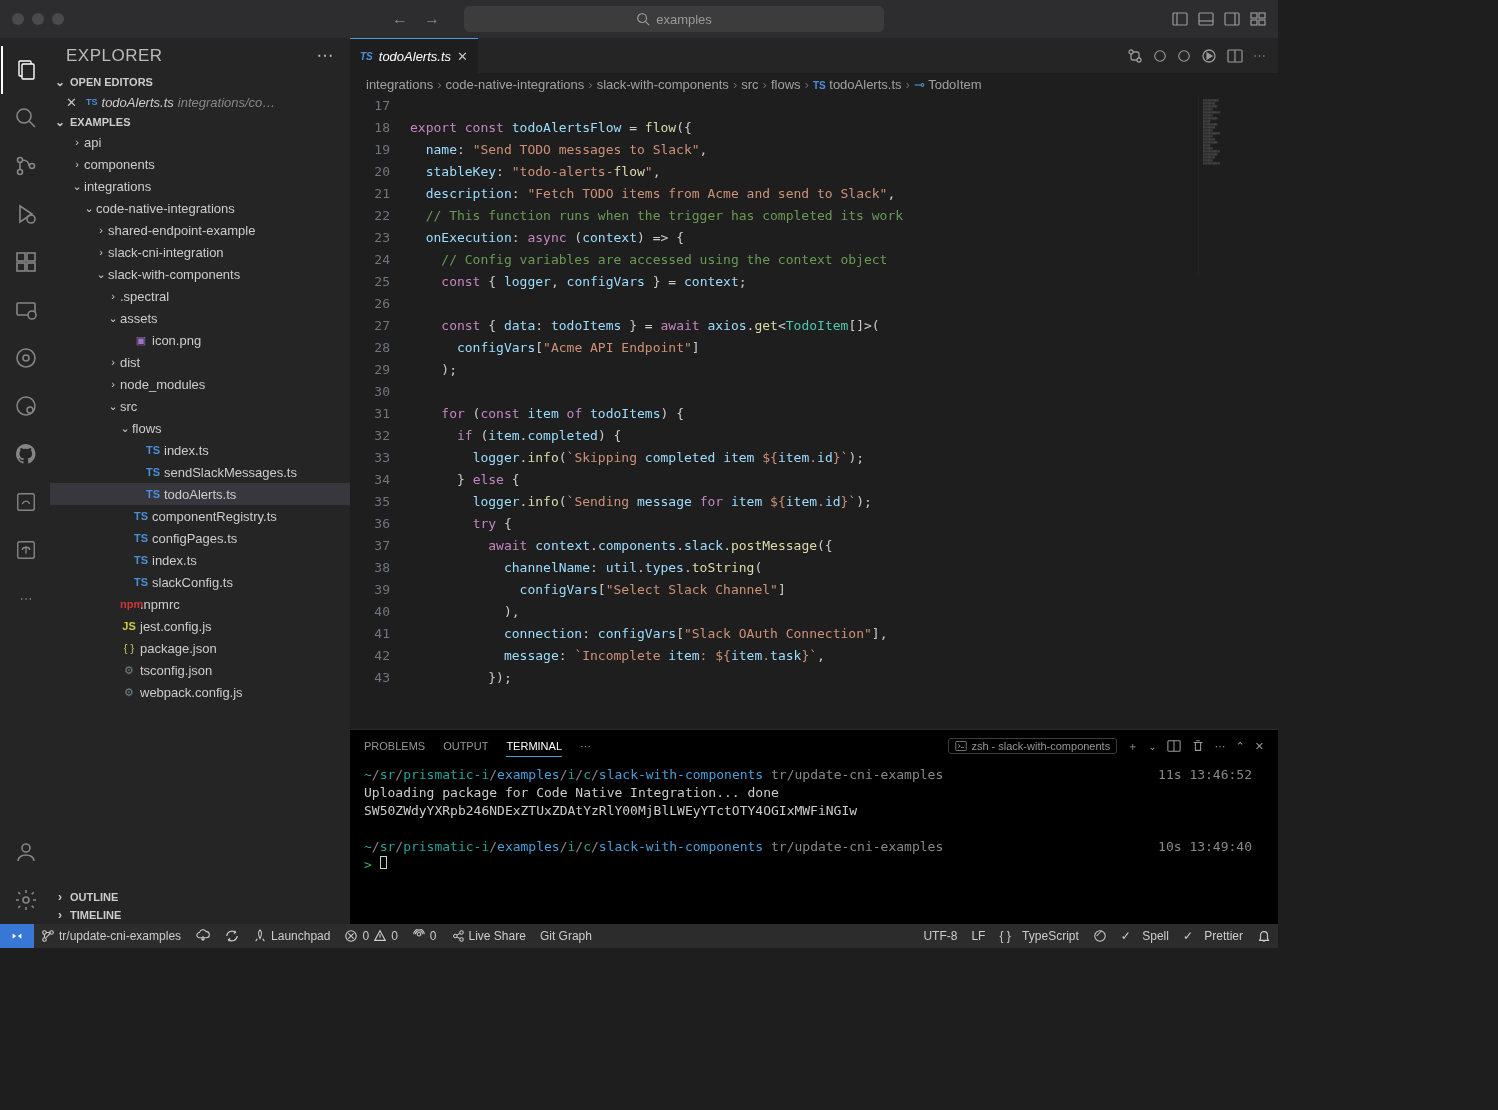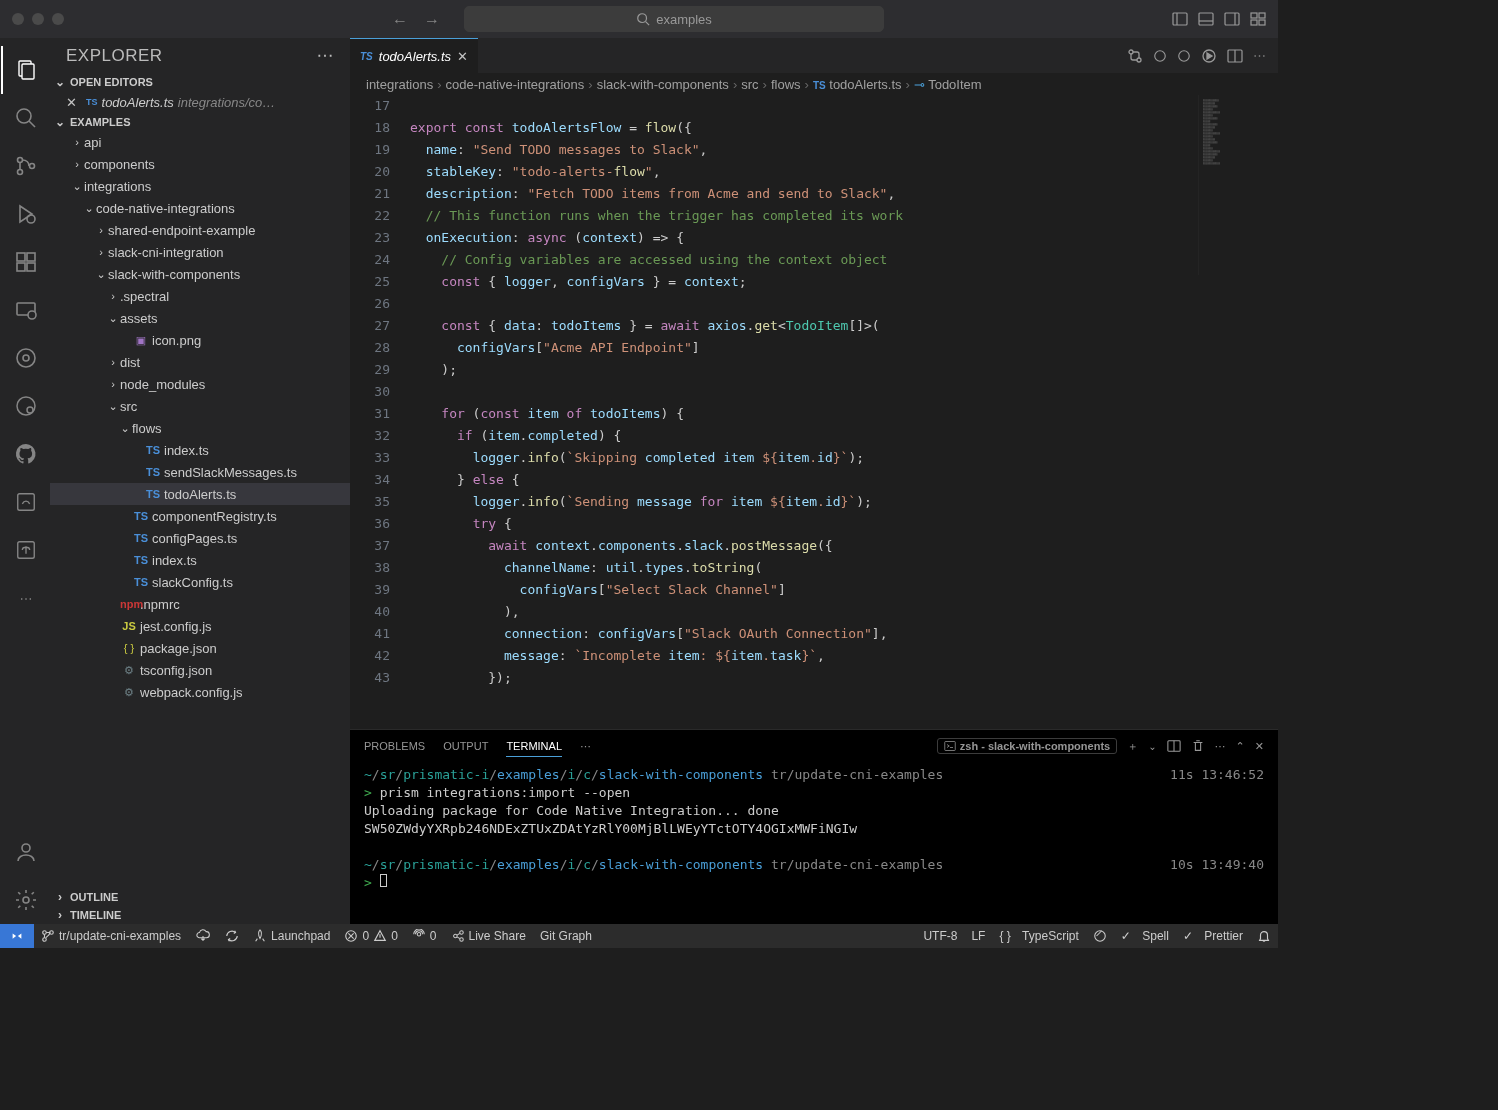--- a/index.html
+++ b/index.html
@@ -209,37 +209,37 @@
   display: flex;
   align-items: center;
   padding: 0 14px;
   gap: 18px;
   font-size: 11px;
   color: #969696;
 }
 .panel-tab { cursor: pointer; padding: 4px 0;}
 .panel-tab.active { color: #fff; border-bottom: 1px solid #4a9fd8; }
 .panel-tabs-right { margin-left: auto; display:flex; align-items:center; gap:10px; }
-.term-label { border:1px solid #3c3c3c; border-radius:3px; padding:1px 6px; display:flex; align-items:center; gap:4px; font-size:11px;font-weight:bold;}
+.term-label { border:1px solid #3c3c3c; border-radius:3px; padding:1px 6px; display:flex; align-items:center; gap:4px; font-size:11px;}
 
 .terminal-body {
   flex: 1;
   padding: 4px 14px;
   font-family: "SF Mono", Menlo, Monaco, monospace;
   font-size: 13px;
   line-height: 18px;
   overflow: hidden;
   position: relative;
 }
 .term-line { white-space: pre; }
 .tc-blue { color: #4a9fd8; }
 .tc-cyan { color: #2aa198; }
 .tc-dim { color: #888; }
 .tc-green { color: #3fa94f; }
-.term-time { position: absolute; right: 14px; color: #888; }
+.term-time { position: absolute; right: 26px; color: #888; }
 
 .statusbar {
   height: 24px;
   background: #2c2c2c;
   display: flex;
   align-items: center;
   font-size: 12px;
   color: #cccccc;
 }
 .status-remote {
@@ -667,21 +667,20 @@
                 <path d="M3 4h10M5 4v9h6V4M6 2h4"></path>
               </svg>
             </span>
           <span>⋯</span>
           <span>⌃</span>
           <span>✕</span>
         </div>
       </div>
       <div class="terminal-body" id="terminal-body">
           <div class="term-line"><span class="tc-cyan">~</span><span class="tc-dim">/</span><span class="tc-cyan">sr</span><span class="tc-dim">/</span><span class="tc-cyan">prismatic-i</span><span class="tc-dim">/</span><span class="tc-blue">examples</span><span class="tc-dim">/</span><span class="tc-cyan">i</span><span class="tc-dim">/</span><span class="tc-cyan">c</span><span class="tc-dim">/</span><span class="tc-blue">slack-with-components</span> <span class="tc-dim">tr/update-cni-examples</span><span class="term-time">11s 13:46:52</span></div>
-          <div class="term-line"><span class="tc-green">&gt;</span> prism integrations:import --open</div>
           <div class="term-line">Uploading package for Code Native Integration... done</div>
           <div class="term-line">SW50ZWdyYXRpb246NDExZTUxZDAtYzRlY00MjBlLWEyYTctOTY4OGIxMWFiNGIw</div>
           <div class="term-line">&nbsp;</div>
           <div class="term-line"><span class="tc-cyan">~</span><span class="tc-dim">/</span><span class="tc-cyan">sr</span><span class="tc-dim">/</span><span class="tc-cyan">prismatic-i</span><span class="tc-dim">/</span><span class="tc-blue">examples</span><span class="tc-dim">/</span><span class="tc-cyan">i</span><span class="tc-dim">/</span><span class="tc-cyan">c</span><span class="tc-dim">/</span><span class="tc-blue">slack-with-components</span> <span class="tc-dim">tr/update-cni-examples</span><span class="term-time">10s 13:49:40</span></div>
           <div class="term-line"><span class="tc-green">&gt;</span> <span style="border:1px solid #ccc;display:inline-block;width:7px;height:13px;"></span></div>
         </div>
     </div>
   </div>
 </div>
 

